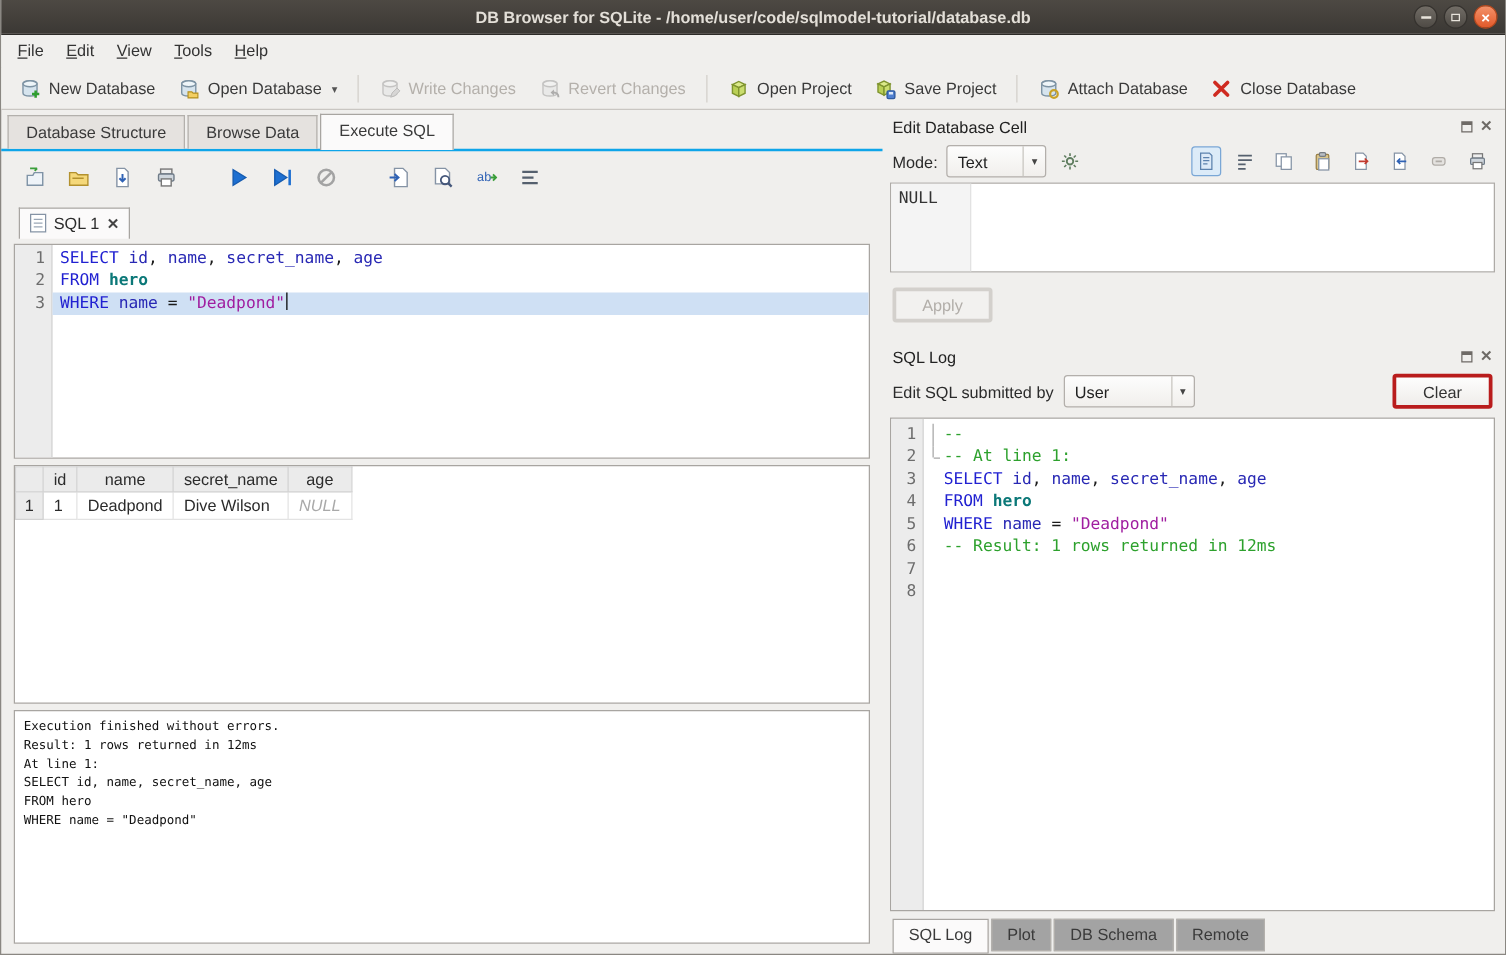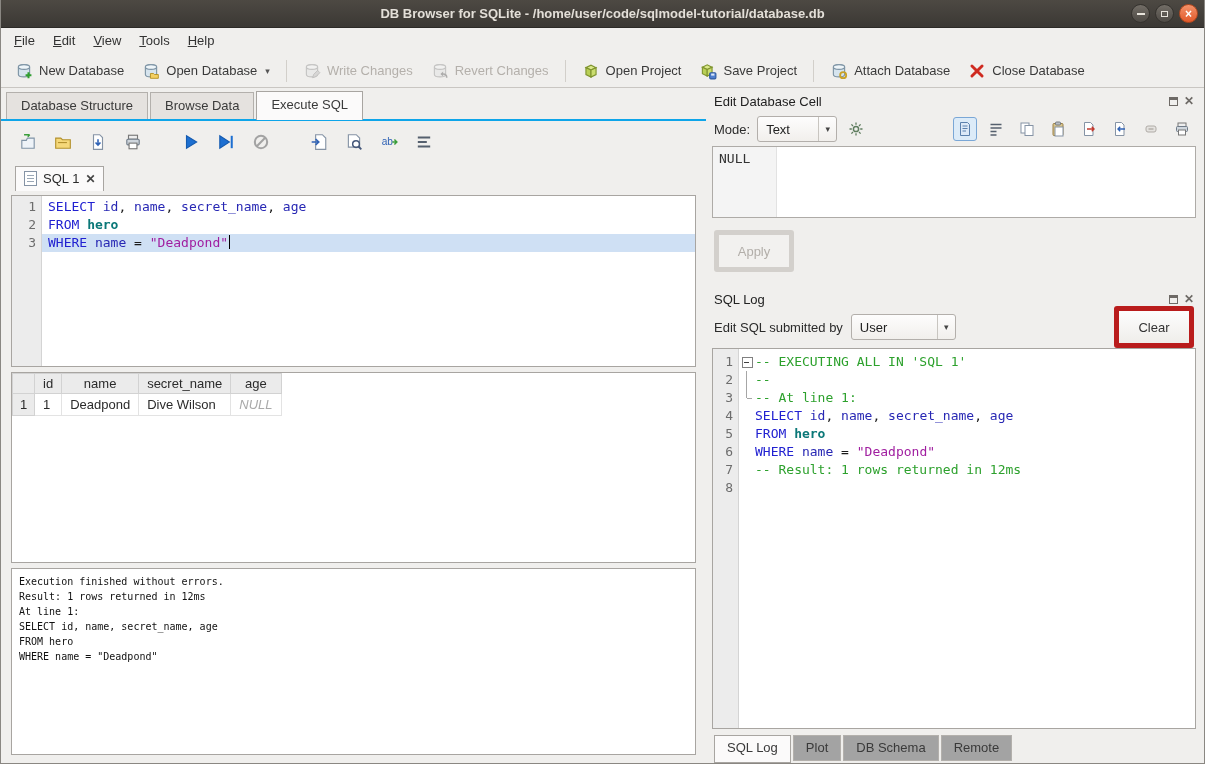--- a/index.html
+++ b/index.html
@@ -99,21 +99,21 @@
   .combo.user { width:105px; }
   .mspacer { flex:1; }
   .cellbtn { width:24px; height:24px; display:flex; align-items:center; justify-content:center; border-radius:3px; border:1px solid transparent; cursor:default; flex:none; }
   .cellbtn.selected { border-color:#7aa7d6; background:#dcebf8; }
 
   .cell-editor { height:72px; flex:none; background:#fff; border:1px solid #aeaba7; display:flex; font-family:"DejaVu Sans Mono", monospace; font-size:13px; }
   .cell-gutter { width:64px; flex:none; background:#f4f4f4; border-right:1px solid #e2e2e2; padding:4px 6px; color:#333; }
 
   .info-row { flex:none; display:flex; align-items:center; margin-top:12px; padding:0 2px; }
   .info-col { flex:1; display:flex; flex-direction:column; gap:8px; }
-  .btn { height:42px; min-width:80px; border-radius:3px; border:5px solid #b91c1c; background:linear-gradient(#fdfdfd,#efedea); color:#333; display:flex; align-items:center; justify-content:center; padding:0 12px; cursor:default; }
+  .btn { height:28px; min-width:80px; border-radius:3px; border:3px solid #b91c1c; background:linear-gradient(#fdfdfd,#efedea); color:#333; display:flex; align-items:center; justify-content:center; padding:0 12px; cursor:default; }
   .btn.disabled { background:#f2f1ef; border-color:#d3d0cc; color:#b2aea9; }
 
   .log-header { margin-top:16px; }
   .filter-row { height:34px; flex:none; display:flex; align-items:center; gap:8px; padding:0 2px; }
 
   .log-box { flex:1; min-height:0; background:#fff; border:1px solid #a8a5a1; display:flex; overflow:hidden; font-family:"DejaVu Sans Mono", monospace; font-size:13px; margin-top:4px; }
   .log-gutter { width:26px; flex:none; background:#ececec; border-right:1px solid #d4d4d4; color:#6d6d6d; text-align:right; padding:4px 5px 0 0; }
   .log-gutter .ln { height:18px; line-height:18px; }
   .log-lines { flex:1; padding-top:4px; min-width:0; }
   .log-line { height:18px; line-height:18px; display:flex; white-space:pre; }
@@ -528,21 +528,20 @@
           <div class="ln">1</div>
           <div class="ln">2</div>
           <div class="ln">3</div>
           <div class="ln">4</div>
           <div class="ln">5</div>
           <div class="ln">6</div>
           <div class="ln">7</div>
           <div class="ln">8</div>
         </div>
         <div class="log-lines">
-          <div class="log-line"><span class="fold minus"></span><span><span class="tok-cmt">-- EXECUTING ALL IN 'SQL 1'</span></span></div>
           <div class="log-line"><span class="fold v"></span><span><span class="tok-cmt">--</span></span></div>
           <div class="log-line"><span class="fold end"></span><span><span class="tok-cmt">-- At line 1:</span></span></div>
           <div class="log-line"><span class="fold"></span><span><span class="tok-kw">SELECT</span><span class="tok-pl"> </span><span class="tok-id">id</span><span class="tok-pl">, </span><span class="tok-id">name</span><span class="tok-pl">, </span><span class="tok-id">secret_name</span><span class="tok-pl">, </span><span class="tok-id">age</span></span></div>
           <div class="log-line"><span class="fold"></span><span><span class="tok-kw">FROM</span><span class="tok-pl"> </span><span class="tok-tbl">hero</span></span></div>
           <div class="log-line"><span class="fold"></span><span><span class="tok-kw">WHERE</span><span class="tok-pl"> </span><span class="tok-id">name</span><span class="tok-pl"> = </span><span class="tok-str">"Deadpond"</span></span></div>
           <div class="log-line"><span class="fold"></span><span><span class="tok-cmt">-- Result: 1 rows returned in 12ms</span></span></div>
           <div class="log-line"><span class="fold"></span><span></span></div>
         </div>
       </div>
 

